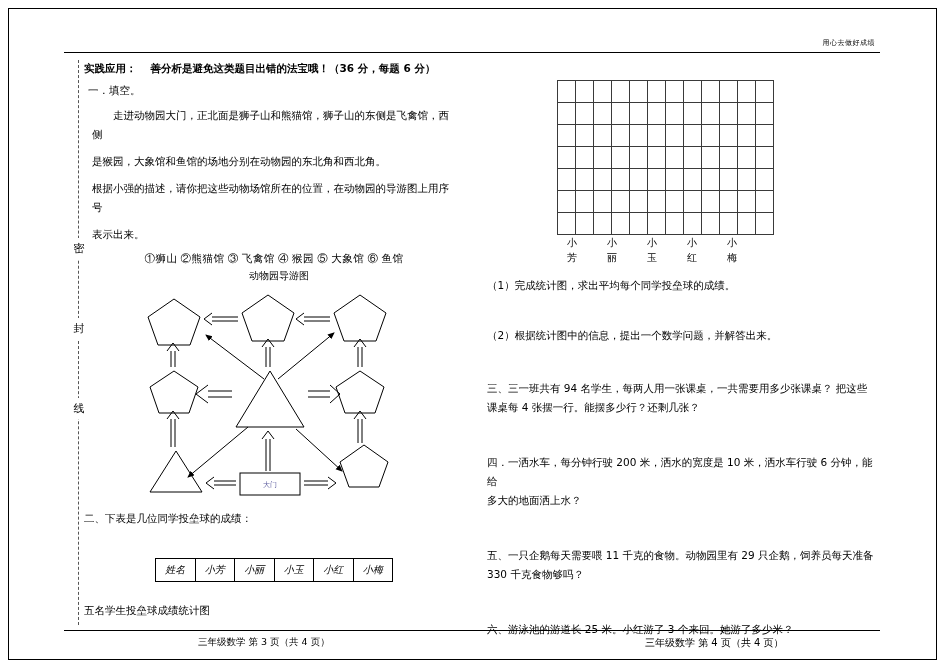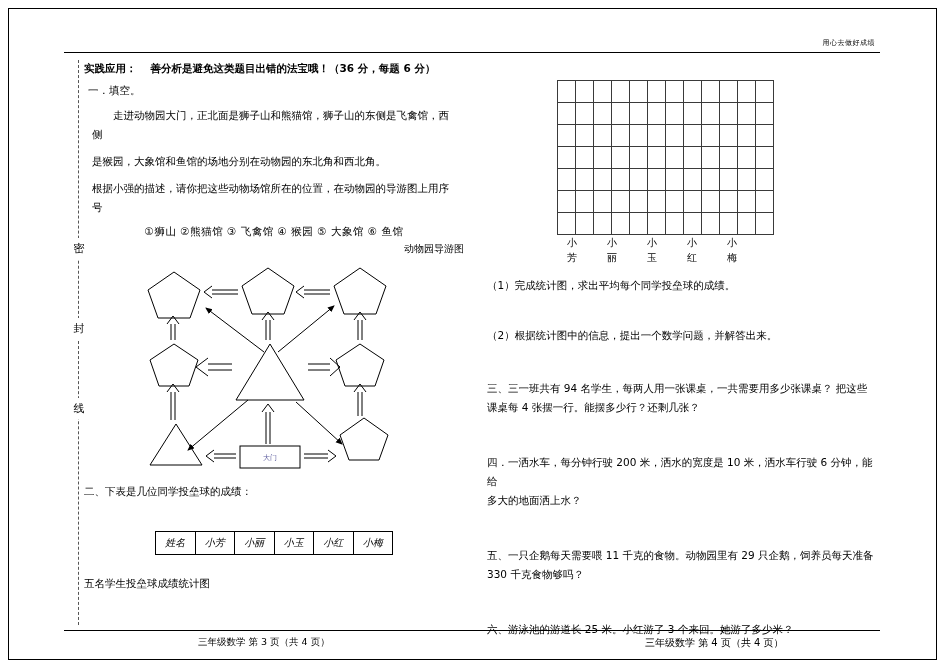--- a/index.html
+++ b/index.html
@@ -43,22 +43,22 @@
   .seal-char.c3 { top:398px; }
 
   
   .left-col { position:absolute; left:84px; top:62px; width:380px; }
   .title-row { font-size:10.5px; font-weight:bold; margin-bottom:8px; }
   .title-row .t-main { font-weight:bold; }
   .title-row .t-sub { font-weight:bold; margin-left:14px; }
   .q-line { font-size:10.5px; line-height:19px; margin:8px; }
   .q-head { font-size:10.5px; margin:2px 0 3px 4px; }
   .indent { text-indent:21px; }
-  .items-line { font-size:10.5px; margin-top:4px; text-align:center; letter-spacing:0.5px;}
-  .map-caption { font-size:10px; text-align:right; margin-top:3px; padding-left:10px;}
+  .items-line { font-size:10.5px; margin-top:4px; text-align:center; letter-spacing:0.5px;font-family:Liberation Serif, serif;}
+  .map-caption { font-size:10px; text-align:center; margin-top:3px; padding-left:10px;}
 
   .diagram-wrap { position:relative; width:260px; height:215px; margin:4px auto 0 auto;font-family:Liberation Serif, serif; }
   .diagram-wrap svg { display:block; }
 
   .sec2 { font-size:10.5px; margin-top:10px; }
   table.scores {
     border-collapse:collapse; margin:32px auto 0 auto; width:238px;font-style:italic;
   }
   table.scores td {
     border:1px solid #000; height:23px; text-align:center;
@@ -98,20 +98,21 @@
 <div class="left-col">
 
   <div class="title-row">
     <span class="t-main">实践应用：</span><span class="t-sub">善分析是避免这类题目出错的法宝哦！（36 分，每题 6 分）</span>
   </div>
 
   <div class="q-head">一．填空。</div>
   <div class="q-line indent">走进动物园大门，正北面是狮子山和熊猫馆，狮子山的东侧是飞禽馆，西侧</div>
   <div class="q-line">是猴园，大象馆和鱼馆的场地分别在动物园的东北角和西北角。</div>
   <div class="q-line">根据小强的描述，请你把这些动物场馆所在的位置，在动物园的导游图上用序号</div>
+  <div class="q-line">表示出来。</div>
 
   <div class="items-line">①狮山    ②熊猫馆   ③ 飞禽馆   ④ 猴园   ⑤ 大象馆   ⑥ 鱼馆</div>
   <div class="map-caption">动物园导游图</div>
 
   <div class="diagram-wrap">
     <svg width="260" height="215" viewBox="0 0 260 215">
       <defs>
         <marker id="ah" markerWidth="7" markerHeight="7" refX="6" refY="3" orient="auto">
           <path d="M0,0 L7,3 L0,6 z" fill="#000"></path>
         </marker>

